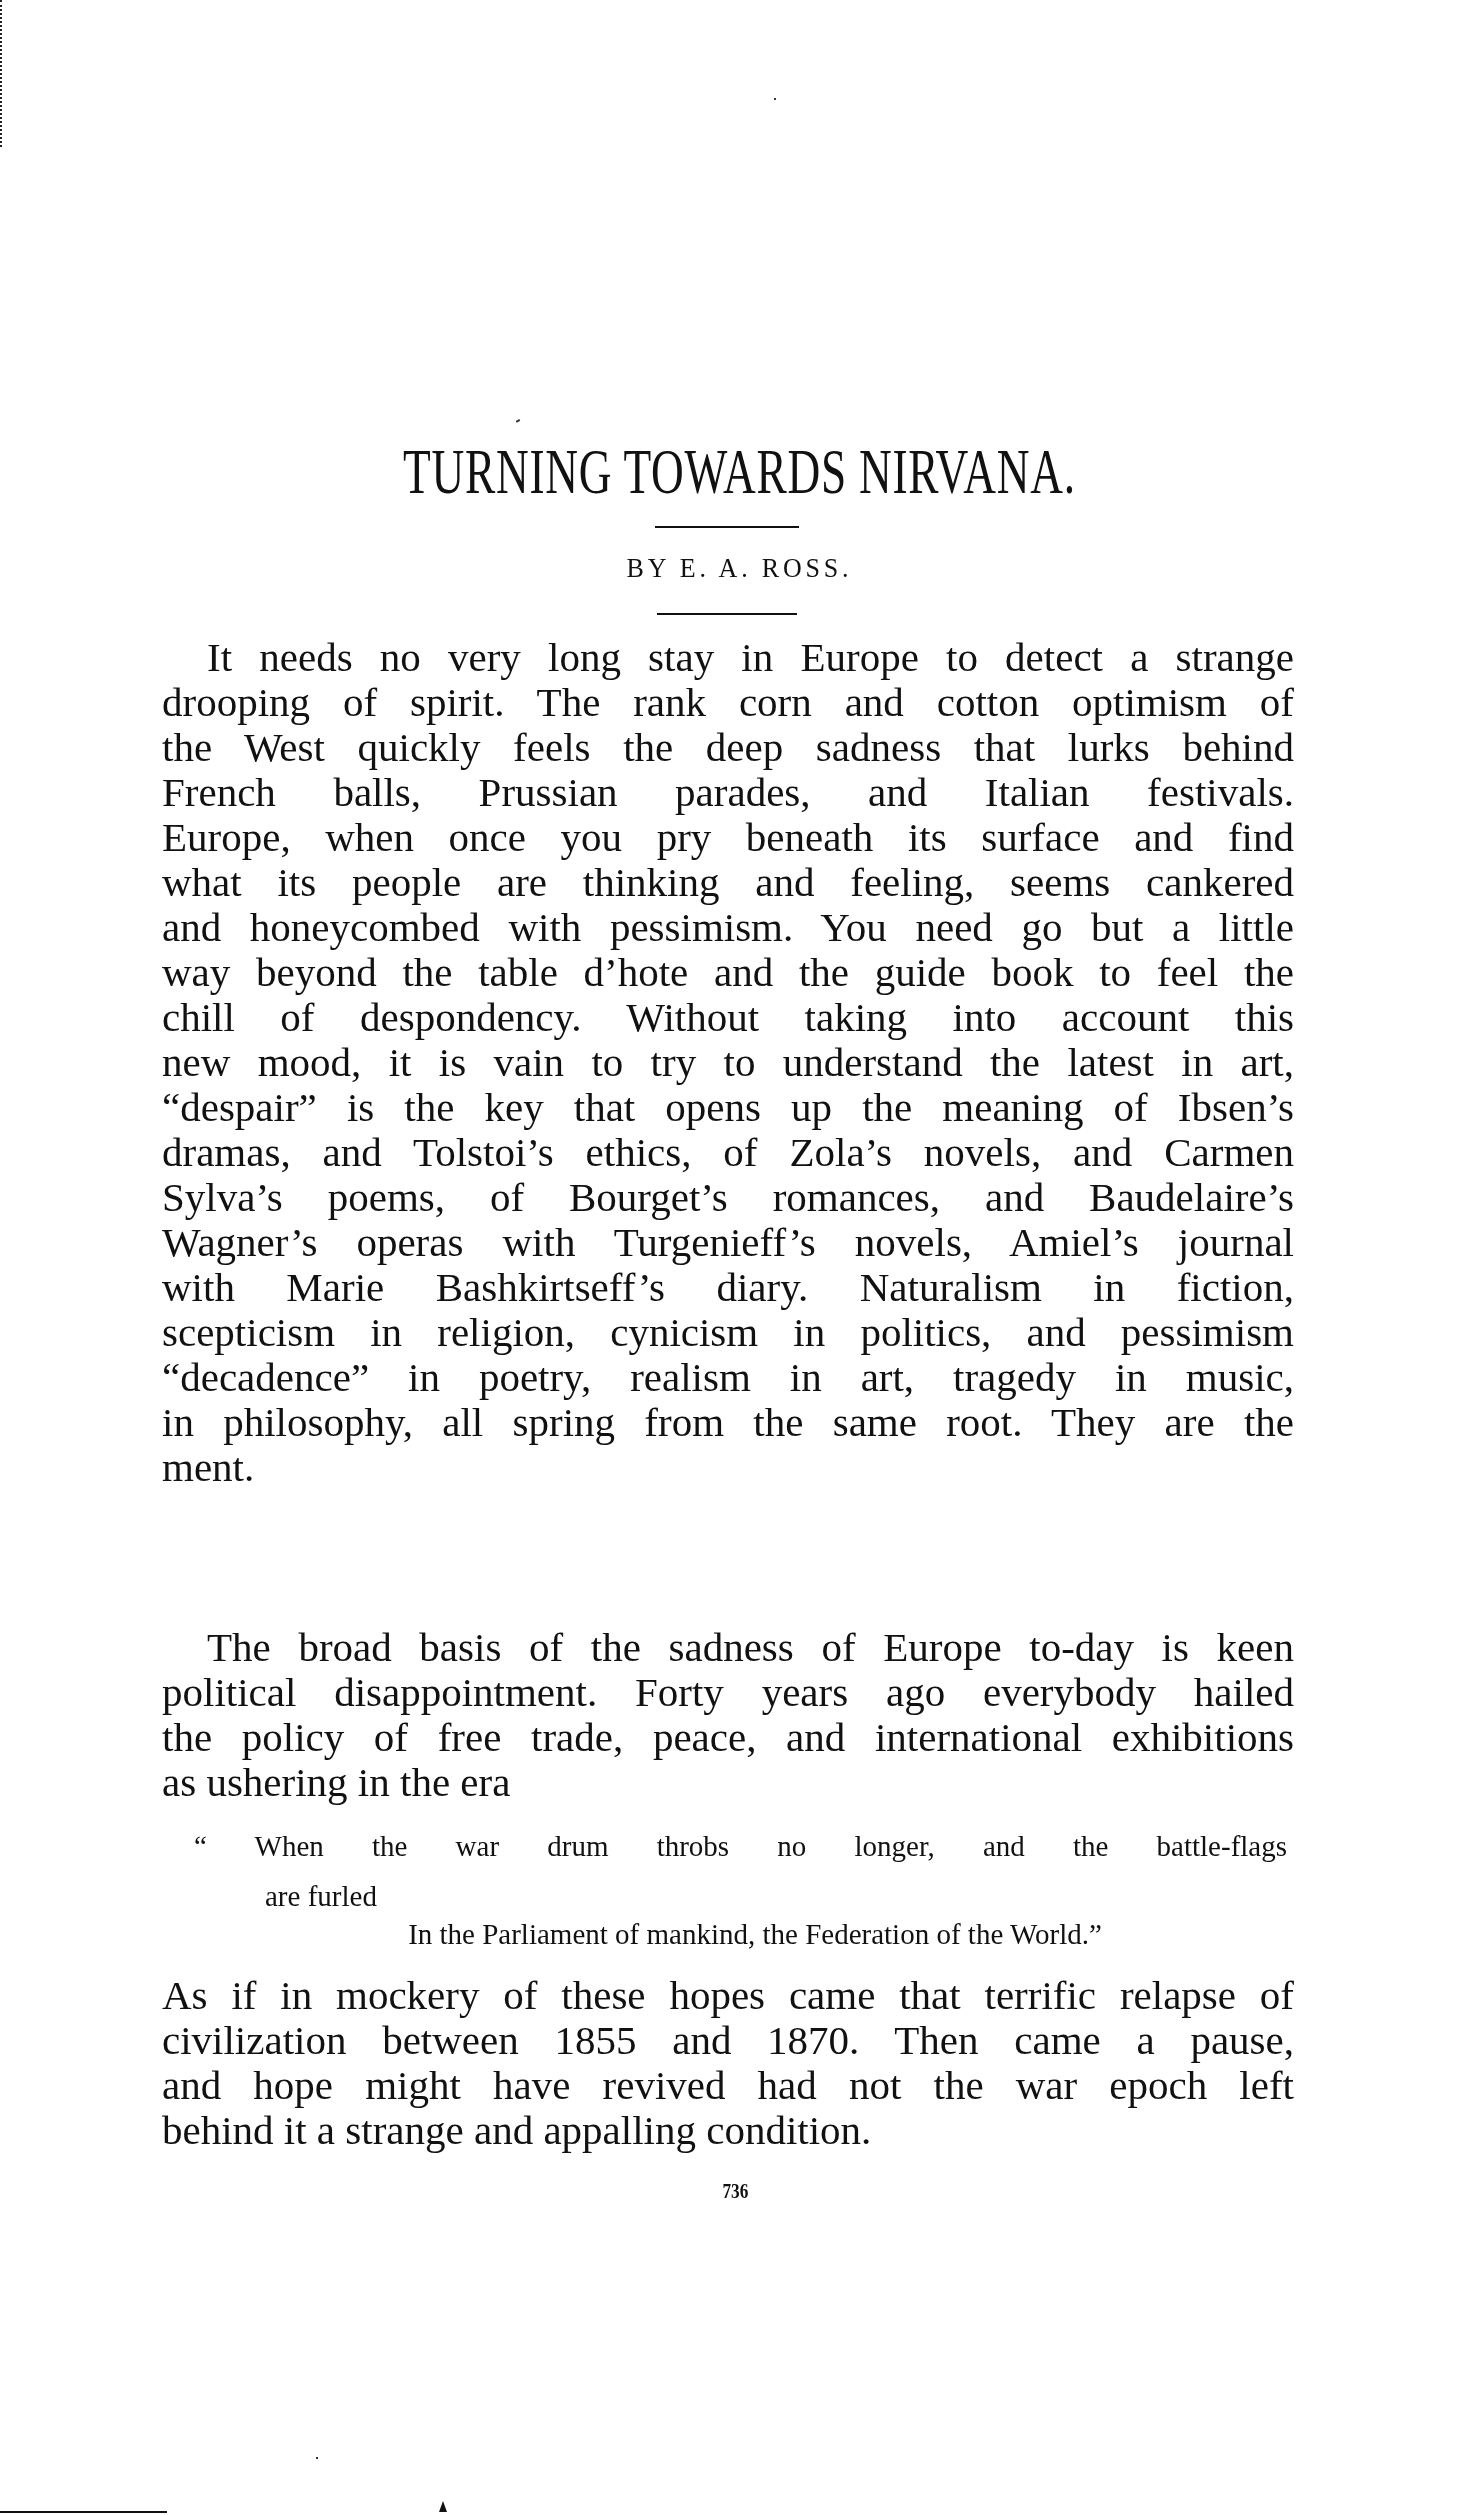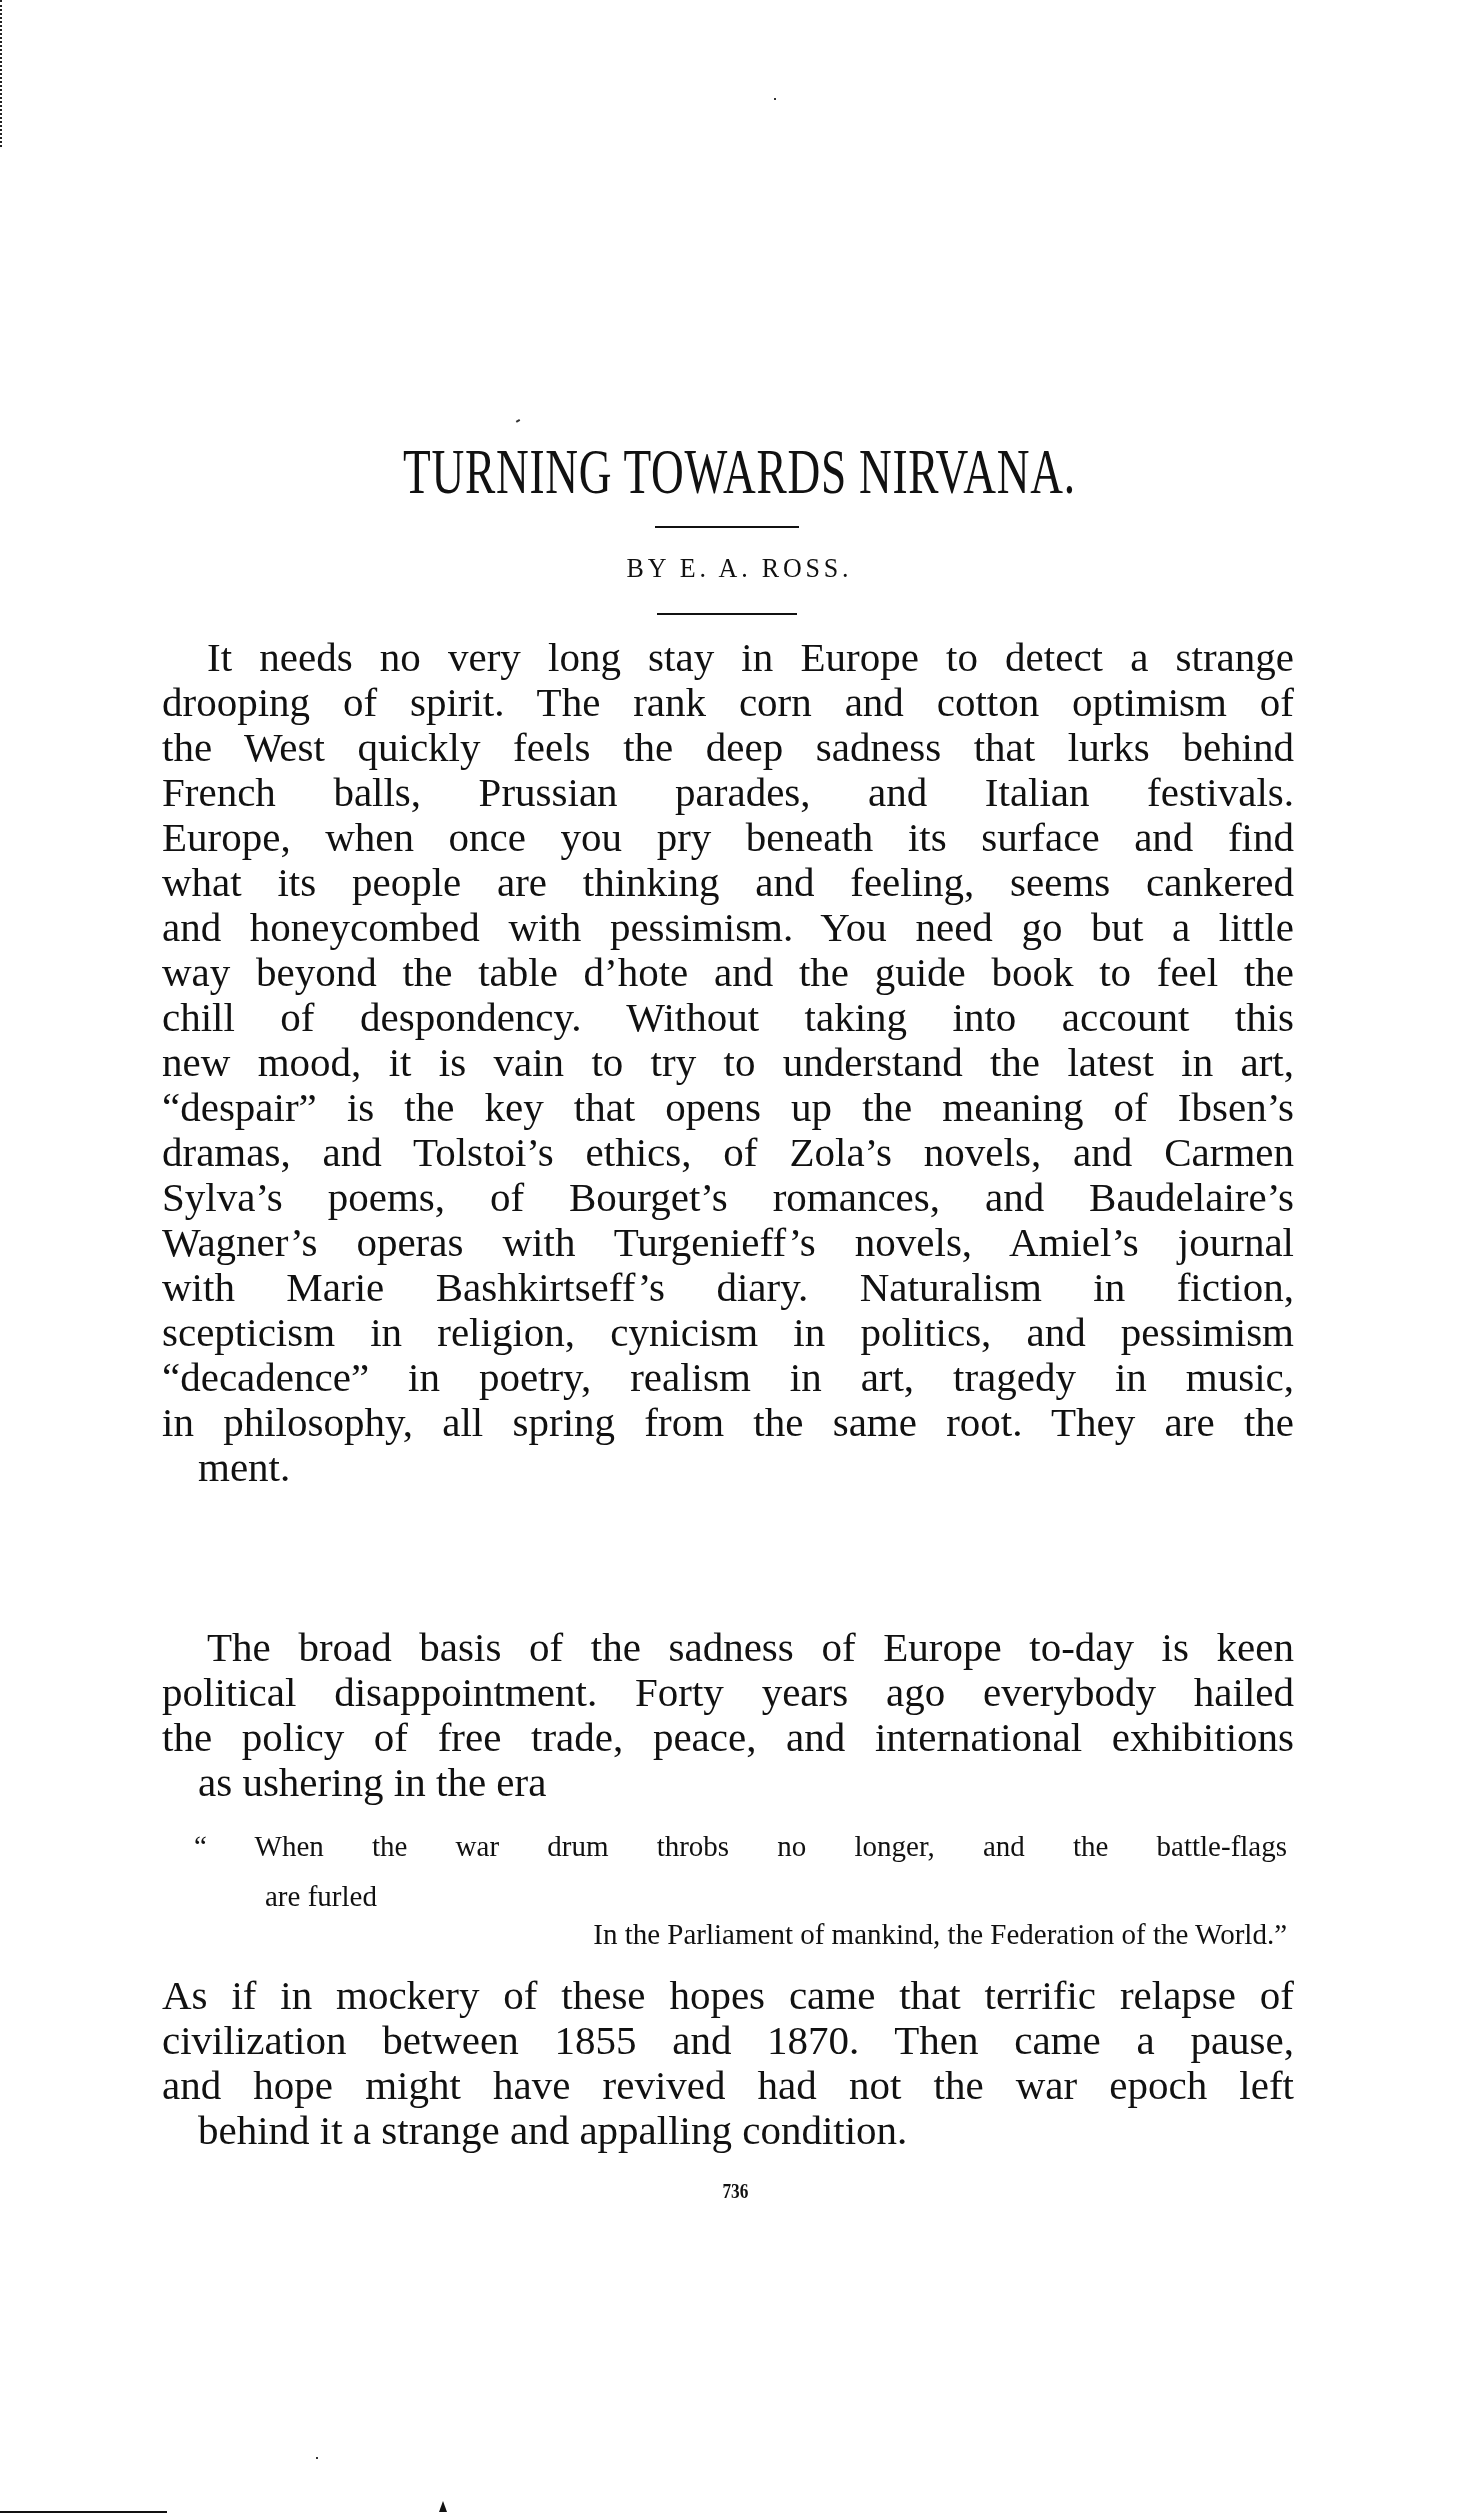--- a/index.html
+++ b/index.html
@@ -92,42 +92,41 @@
   .body-text .line {
     display: block;
     text-align: justify;
     text-align-last: justify;
     white-space: nowrap;
     height: 45px;
     overflow: visible;
   }
   .body-text .line.last {
     text-align-last: left;
-    margin-left: 36px;
   }
   .para-1 { top: 635px; }
   .para-2 { top: 1625px; }
   .para-3 { top: 1973px; }
   .indent { padding-left: 45px; }
   .quote {
     position: absolute;
     left: 194px;
     width: 1093px;
     top: 1827px;
     font-size: 29px;
     line-height: 38px;
   }
   .quote .qline {
     display: block;
     white-space: nowrap;
     height: 38px;
   }
   .quote .q1 { text-align: justify; text-align-last: justify; }
   .quote .q2 { padding-left: 71px; margin-top: 12px; }
-  .quote .q3 { padding-left: 29px; text-align: right; }
+  .quote .q3 { padding-left: 29px; text-align: center; }
   .page-number {
     position: absolute;
     left: 0;
     width: 1479px;
     top: 2178px;
     text-align: center;
     font-size: 21.6px;
     line-height: 27.4px;
     font-weight: bold;
     transform: scaleX(0.8);

